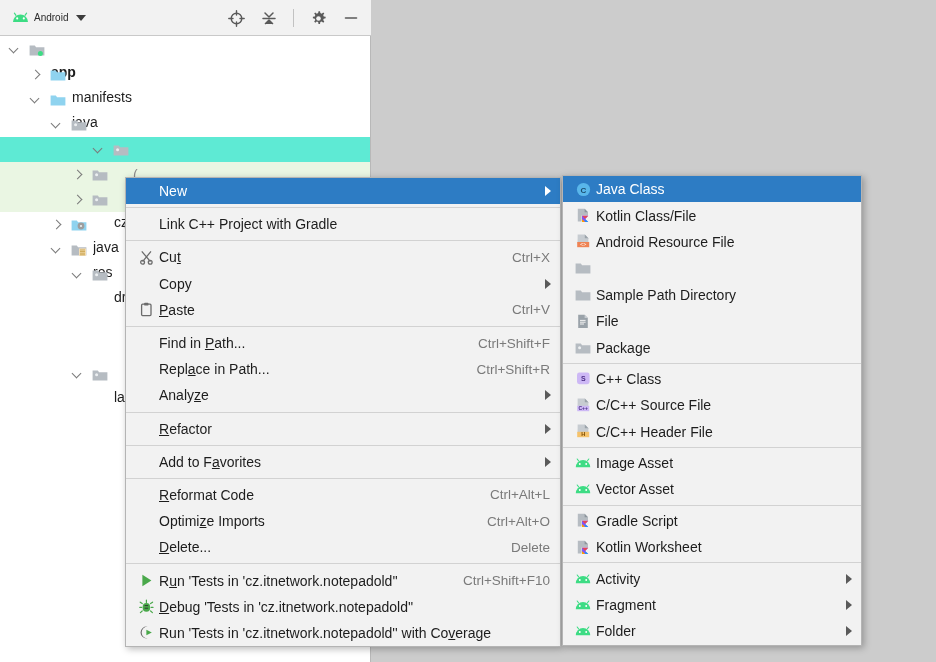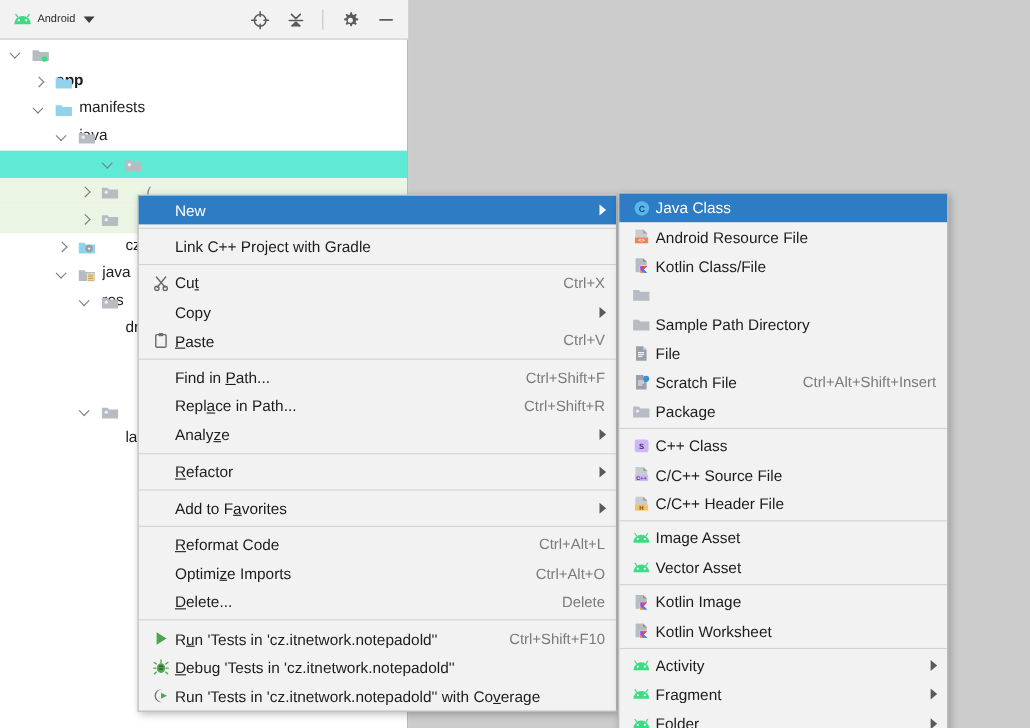--- a/index.html
+++ b/index.html
@@ -526,44 +526,44 @@
           <svg class="ico" width="15" height="15" viewBox="0 0 15 15">
             <circle cx="7.5" cy="7.5" r="6.6" fill="#59b6ea"></circle>
             <text x="7.5" y="10.5" font-size="8" fill="#1b4b6b" text-anchor="middle" font-family="sans-serif" font-weight="bold">C</text>
           </svg>
         </span>
         <span class="mi-label">Java Class</span>
       </div>
       <div class="mi">
         <span class="mi-icon">
           <svg class="ico" width="15" height="15" viewBox="0 0 15 15">
-            <path d="M1.6 0.6 h7.2 l3.6 3.6 v5 h-10.8 z" fill="#c7ccd1"></path>
-            <path d="M8.8 0.6 v3.6 h3.6 z" fill="#9aa2a9"></path>
-            <rect x="1.2" y="8" width="12" height="5.2" fill="#ef8354"></rect>
-            <text x="7.2" y="12.2" font-size="5.2" fill="#ffffff" text-anchor="middle" font-family="monospace">&lt;&gt;</text>
-          </svg>
-        </span>
-        <span class="mi-label">Android Resource File</span>
-      </div>
-      <div class="mi">
-        <span class="mi-icon">
-          <svg class="ico" width="15" height="15" viewBox="0 0 15 15">
             <path d="M1.8 0.8 h6.8 l3.4 3.4 v9.2 h-10.2 z" fill="#b6bcc2"></path>
             <path d="M8.6 0.8 v3.4 h3.4 z" fill="#8d959c"></path>
             <path d="M5.6 7.4 h7 v7 h-7 z" fill="#f2f2f2"></path>
             <path d="M6 7.8 h6.2 l-3.1 3.1 3.1 3.1 h-6.2 z" fill="#7f52ff"></path>
             <path d="M6 7.8 h6.2 l-3.1 3.1 z" fill="#e44857"></path>
             <path d="M9.1 10.9 l3.1 3.1 h-3.1 z" fill="#2196f3"></path>
             <path d="M6 10.9 l3.1 3.1 h-3.1 z" fill="#ffa000"></path>
           </svg>
         </span>
         <span class="mi-label">Kotlin Class/File</span>
       </div>
       <div class="mi">
         <span class="mi-icon">
+          <svg class="ico" width="15" height="15" viewBox="0 0 15 15">
+            <path d="M1.6 0.6 h7.2 l3.6 3.6 v5 h-10.8 z" fill="#c7ccd1"></path>
+            <path d="M8.8 0.6 v3.6 h3.6 z" fill="#9aa2a9"></path>
+            <rect x="1.2" y="8" width="12" height="5.2" fill="#ef8354"></rect>
+            <text x="7.2" y="12.2" font-size="5.2" fill="#ffffff" text-anchor="middle" font-family="monospace">&lt;&gt;</text>
+          </svg>
+        </span>
+        <span class="mi-label">Android Resource File</span>
+      </div>
+      <div class="mi">
+        <span class="mi-icon">
           <svg class="ico" width="16" height="14" viewBox="0 0 16 14">
             <path d="M0.6 2.6 h5.2 l1.3 1.7 h8.3 v8.2 h-14.8 z" fill="#b6bcc2"></path>
           </svg>
         </span>
       </div>
       <div class="mi">
         <span class="mi-icon">
           <svg class="ico" width="16" height="14" viewBox="0 0 16 14">
             <path d="M0.6 2.6 h5.2 l1.3 1.7 h8.3 v8.2 h-14.8 z" fill="#b6bcc2"></path>
           </svg>
@@ -572,32 +572,20 @@
       </div>
       <div class="mi">
         <span class="mi-icon">
           <svg class="ico" width="15" height="15" viewBox="0 0 15 15">
             <path d="M2.2 0.8 h6.4 l3.2 3.2 v10 h-9.6 z" fill="#9aa2a9"></path>
             <path d="M8.6 0.8 v3.2 h3.2 z" fill="#c7ccd1"></path>
             <path d="M4 6.4 h5.6 M4 8.2 h5.6 M4 10 h4" stroke="#f2f2f2" stroke-width="1"></path>
           </svg>
         </span>
         <span class="mi-label">File</span>
-      </div>
-      <div class="mi">
-        <span class="mi-icon">
-          <svg class="ico" width="15" height="15" viewBox="0 0 15 15">
-            <path d="M2.2 0.8 h6.4 l3.2 3.2 v10 h-9.6 z" fill="#9aa2a9"></path>
-            <path d="M8.6 0.8 v3.2 h3.2 z" fill="#c7ccd1"></path>
-            <path d="M4 6.4 h5.6 M4 8.2 h5.6 M4 10 h4" stroke="#f2f2f2" stroke-width="1"></path>
-            <circle cx="11.4" cy="4.4" r="2.8" fill="#3b8fd4"></circle>
-          </svg>
-        </span>
-        <span class="mi-label">Scratch File</span>
-        <span class="mi-short">Ctrl+Alt+Shift+Insert</span>
       </div>
       <div class="mi">
         <span class="mi-icon">
           <svg class="ico" width="16" height="14" viewBox="0 0 16 14">
             <path d="M0.6 2.6 h5.2 l1.3 1.7 h8.3 v8.2 h-14.8 z" fill="#b6bcc2"></path>
             <circle cx="4.6" cy="6.7" r="1.5" fill="#eceff1"></circle>
           </svg>
         </span>
         <span class="mi-label">Package</span>
       </div>
@@ -662,21 +650,21 @@
           <svg class="ico" width="15" height="15" viewBox="0 0 15 15">
             <path d="M1.8 0.8 h6.8 l3.4 3.4 v9.2 h-10.2 z" fill="#b6bcc2"></path>
             <path d="M8.6 0.8 v3.4 h3.4 z" fill="#8d959c"></path>
             <path d="M5.6 7.4 h7 v7 h-7 z" fill="#f2f2f2"></path>
             <path d="M6 7.8 h6.2 l-3.1 3.1 3.1 3.1 h-6.2 z" fill="#7f52ff"></path>
             <path d="M6 7.8 h6.2 l-3.1 3.1 z" fill="#e44857"></path>
             <path d="M9.1 10.9 l3.1 3.1 h-3.1 z" fill="#2196f3"></path>
             <path d="M6 10.9 l3.1 3.1 h-3.1 z" fill="#ffa000"></path>
           </svg>
         </span>
-        <span class="mi-label">Kotlin Image</span>
+        <span class="mi-label">Gradle Script</span>
       </div>
       <div class="mi">
         <span class="mi-icon">
           <svg class="ico" width="15" height="15" viewBox="0 0 15 15">
             <path d="M1.8 0.8 h6.8 l3.4 3.4 v9.2 h-10.2 z" fill="#b6bcc2"></path>
             <path d="M8.6 0.8 v3.4 h3.4 z" fill="#8d959c"></path>
             <path d="M5.6 7.4 h7 v7 h-7 z" fill="#f2f2f2"></path>
             <path d="M6 7.8 h6.2 l-3.1 3.1 3.1 3.1 h-6.2 z" fill="#7f52ff"></path>
             <path d="M6 7.8 h6.2 l-3.1 3.1 z" fill="#e44857"></path>
             <path d="M9.1 10.9 l3.1 3.1 h-3.1 z" fill="#2196f3"></path>

